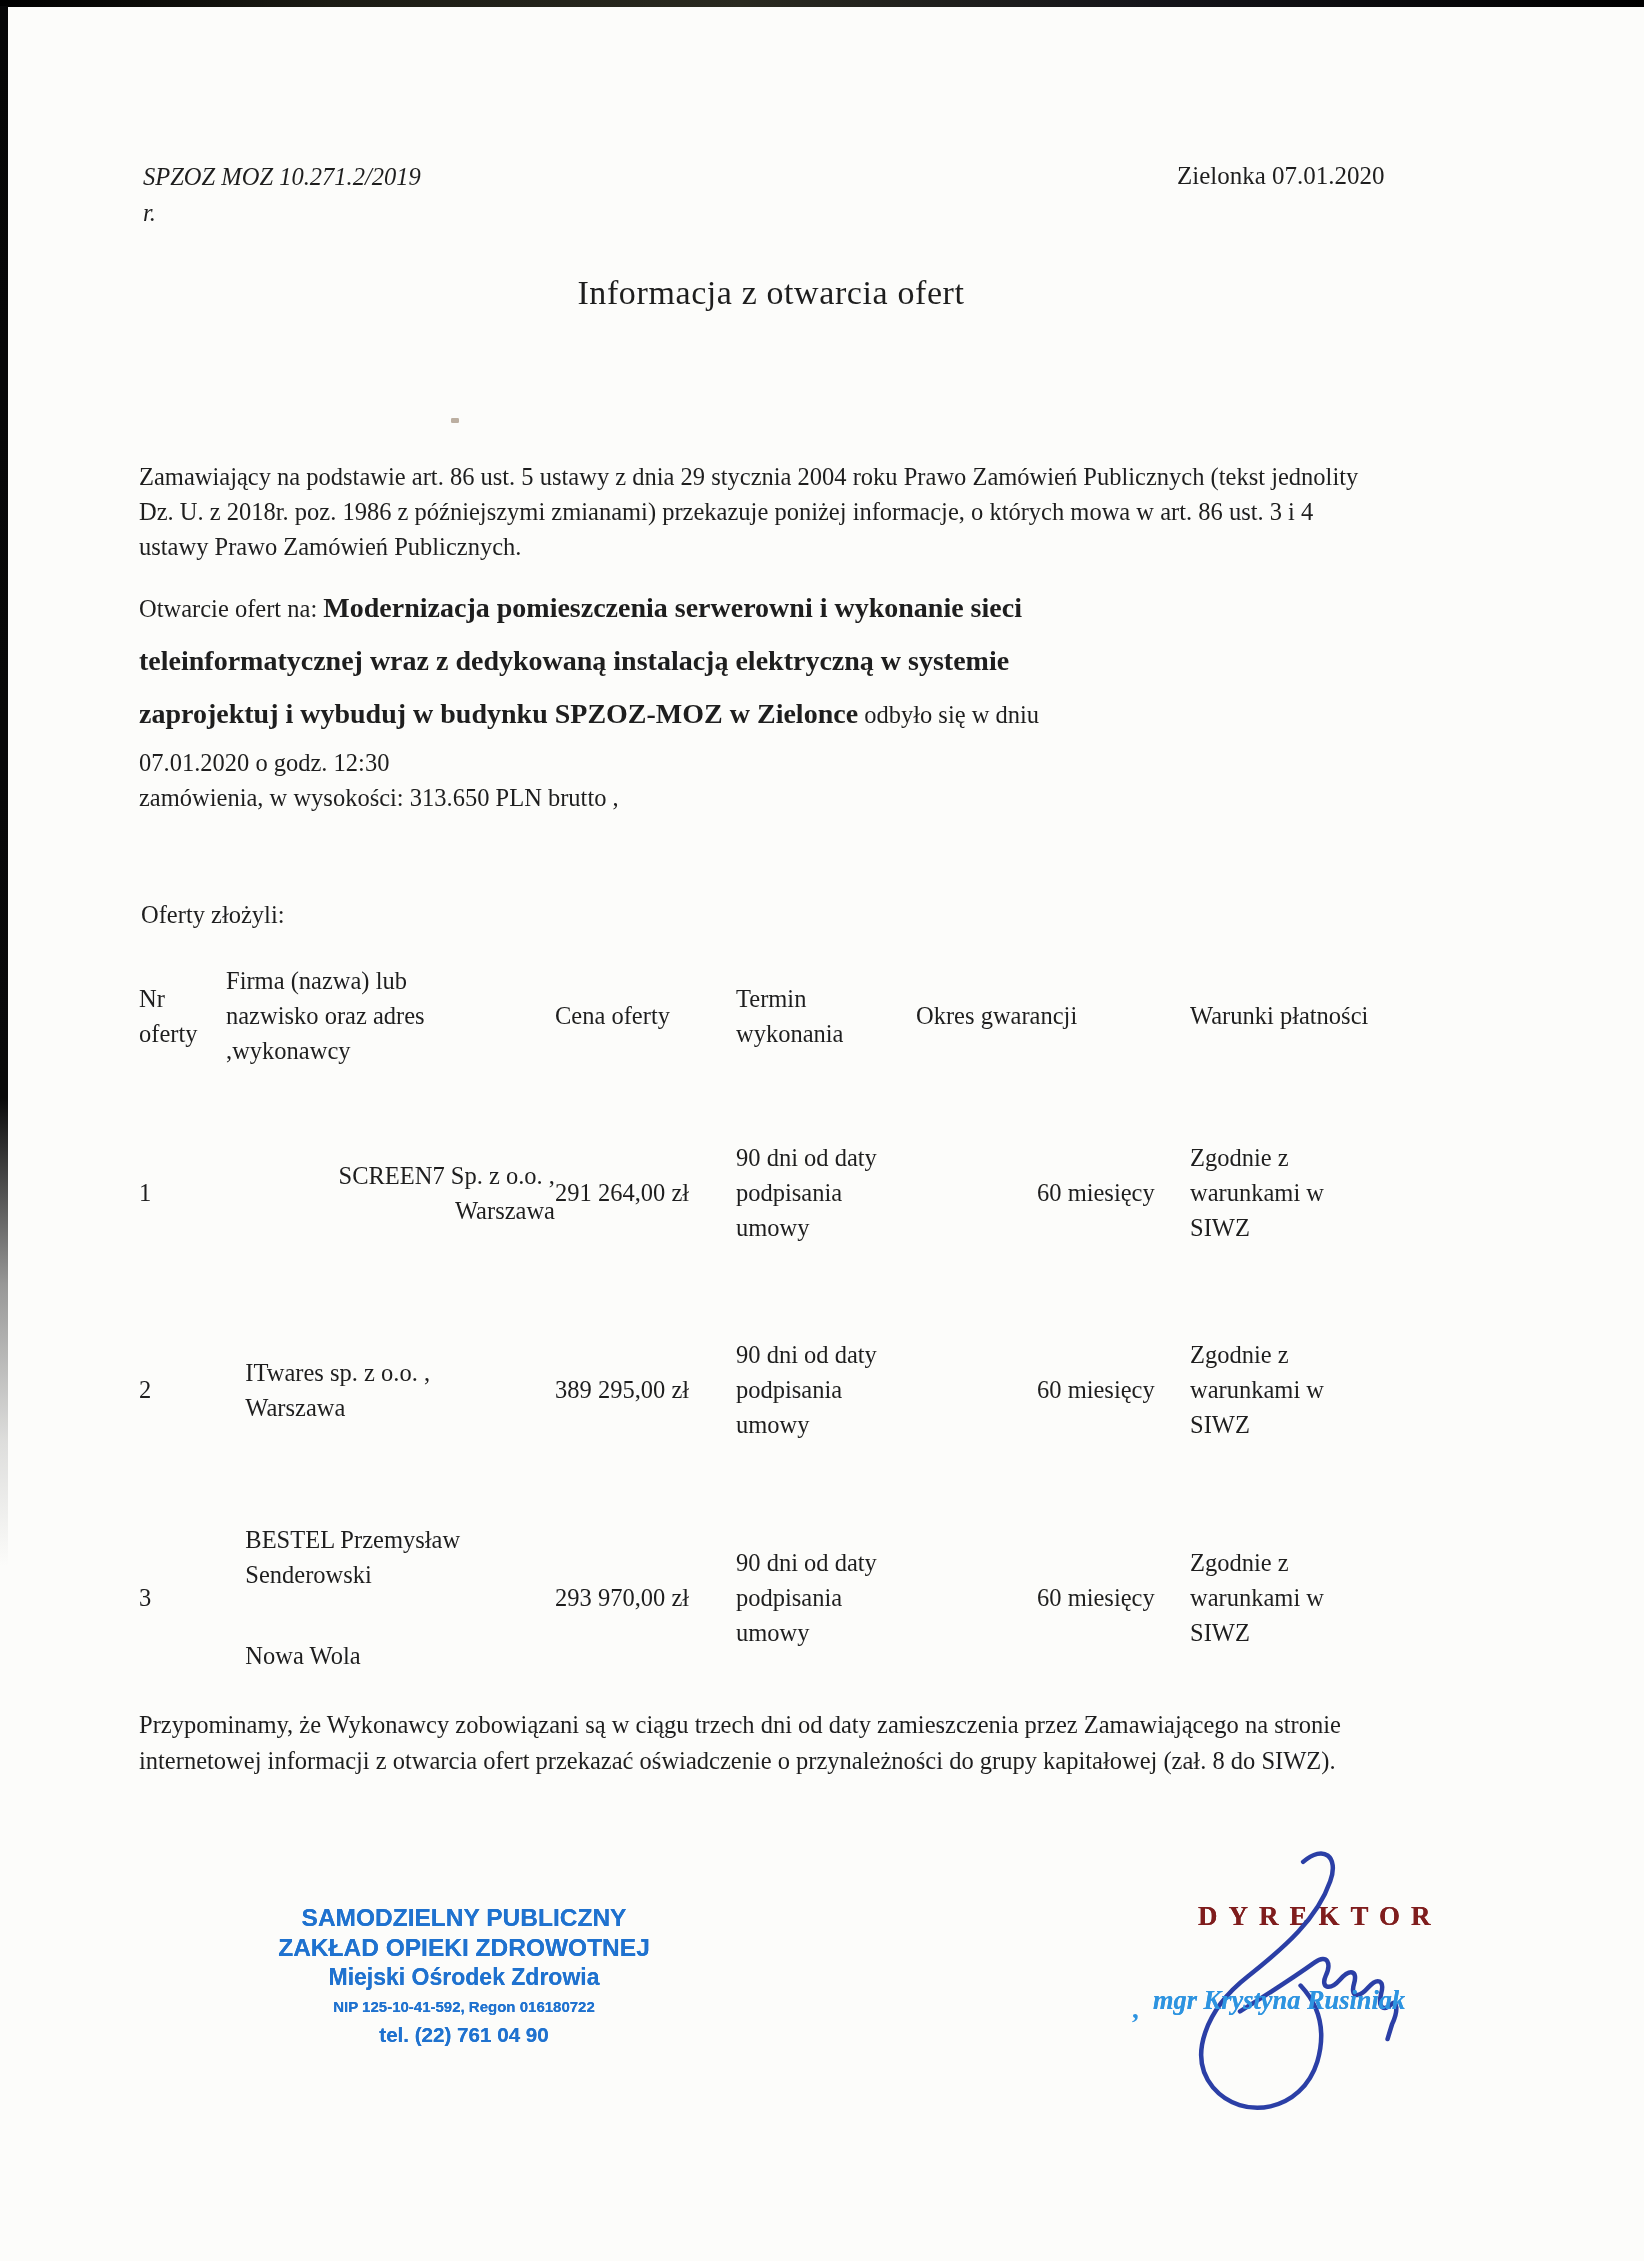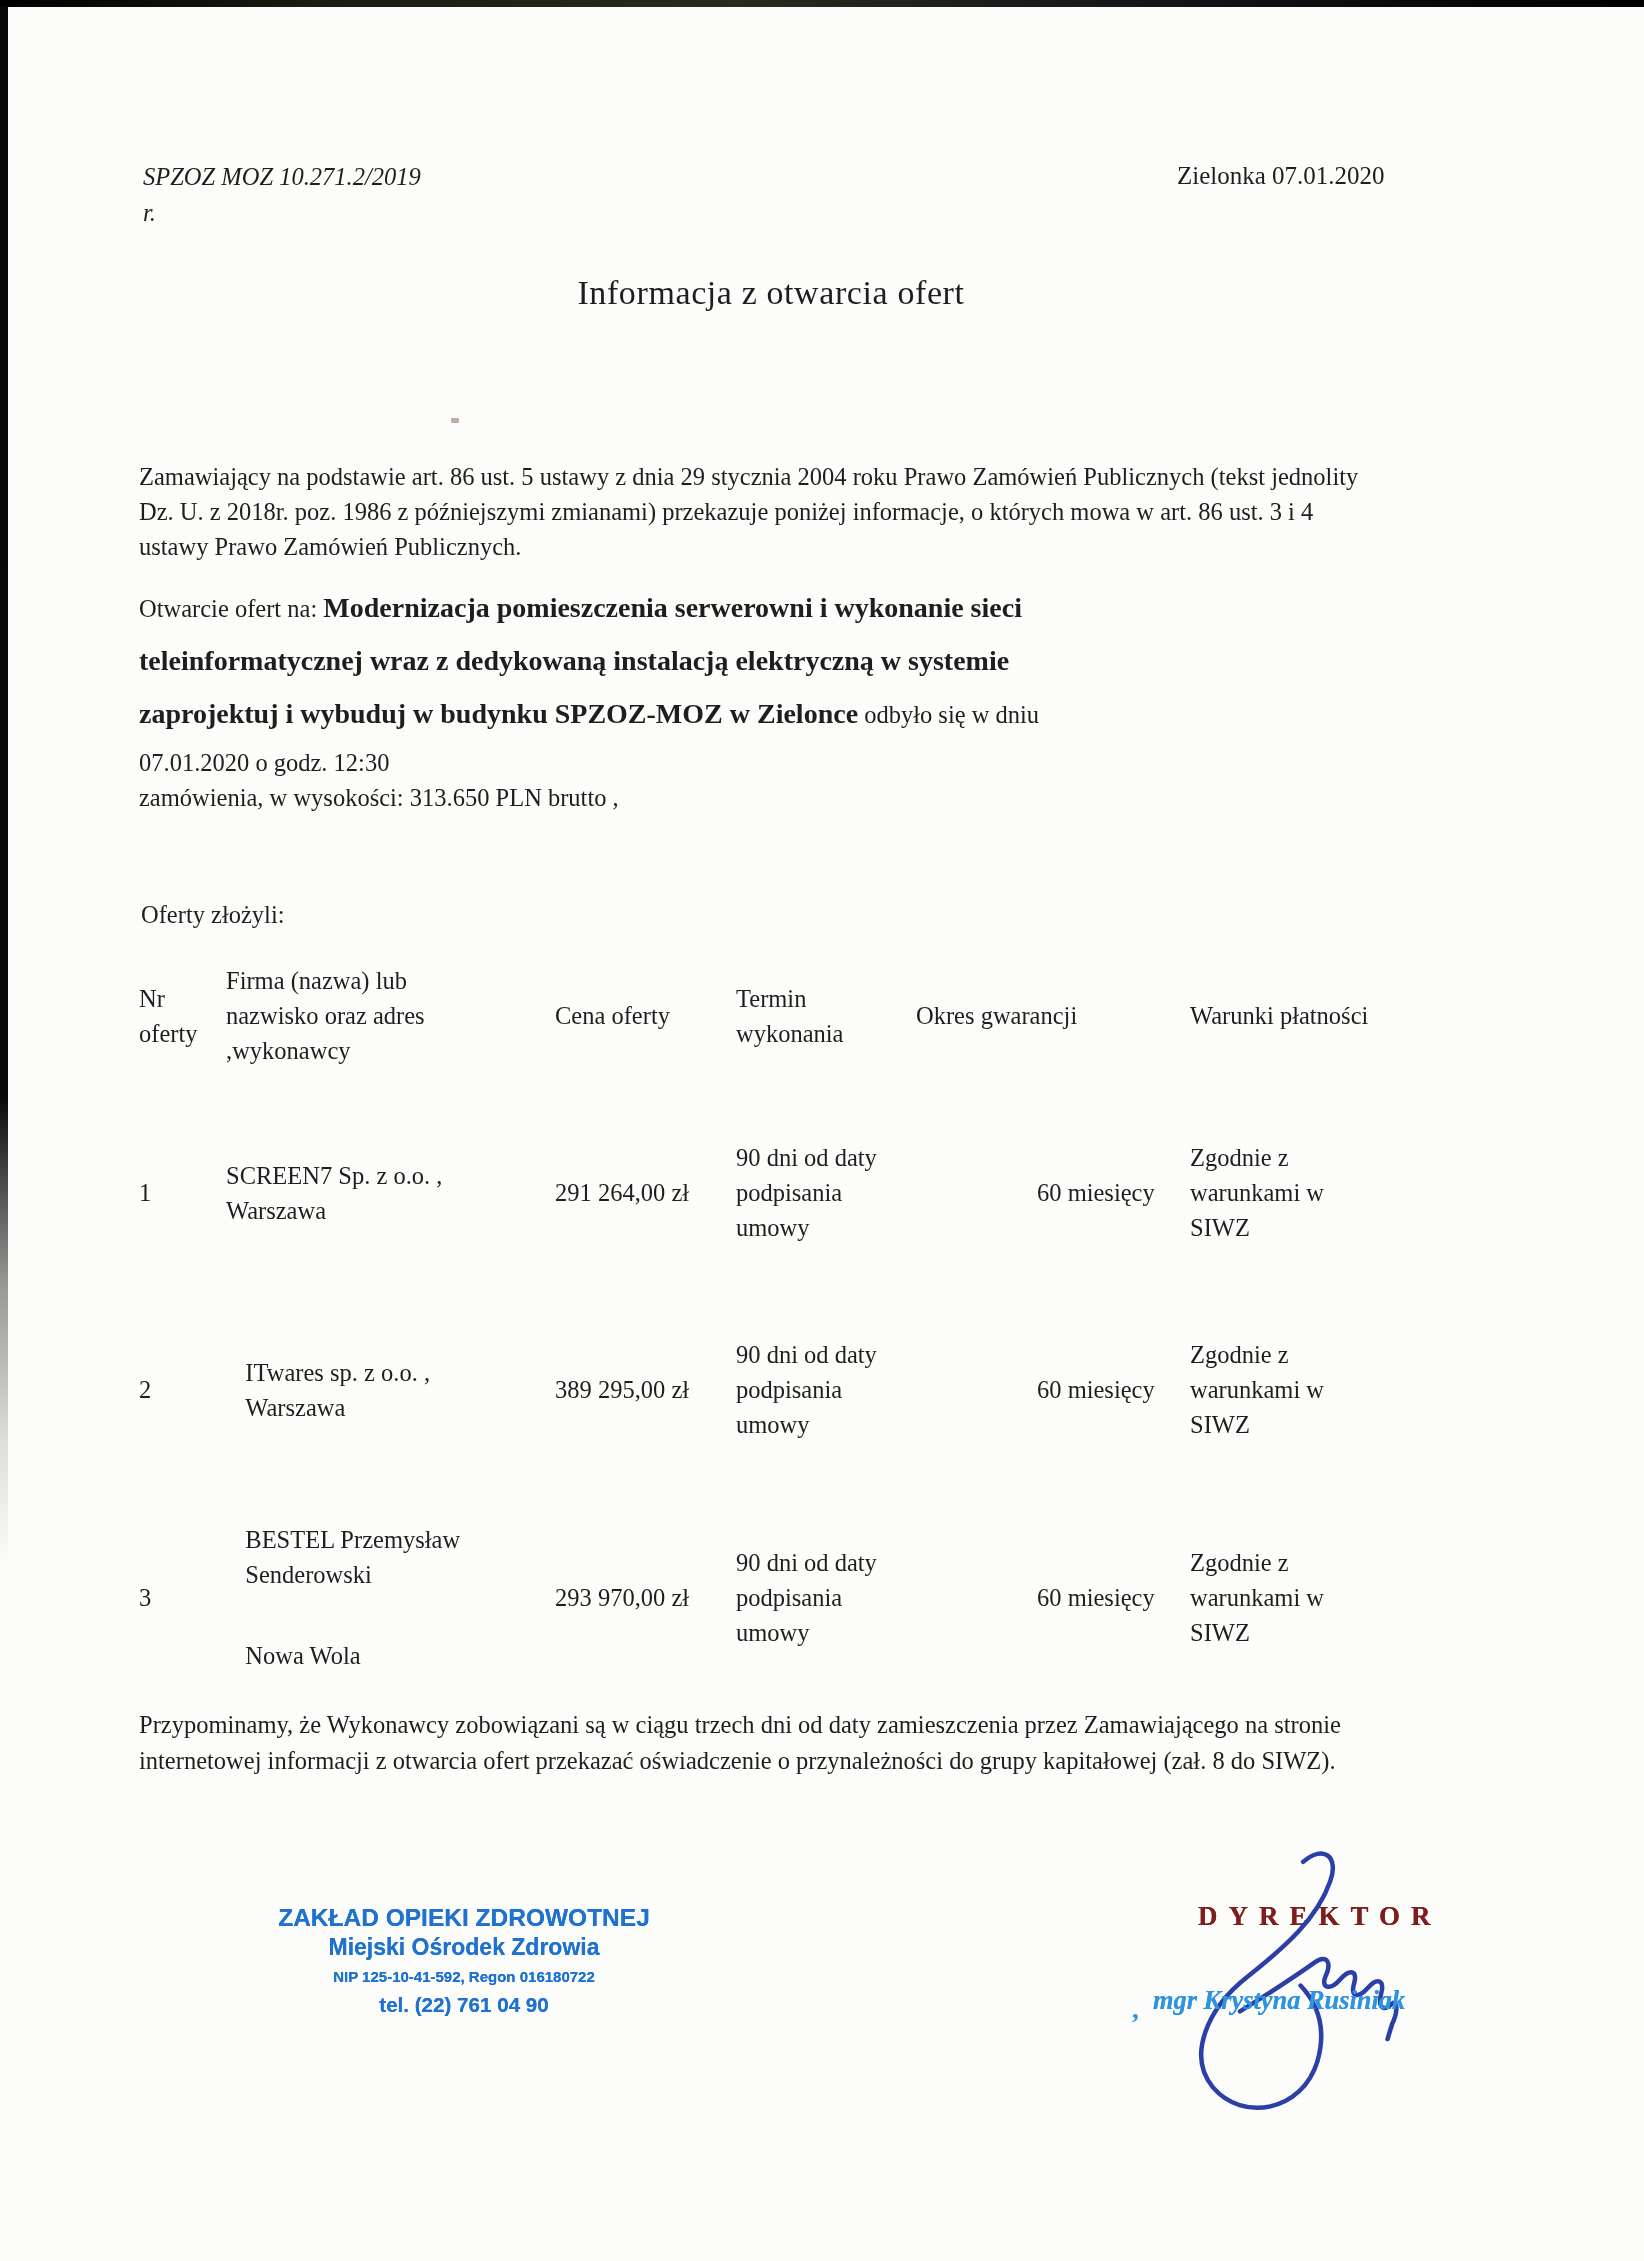--- a/index.html
+++ b/index.html
@@ -31,21 +31,21 @@
   .t-row{position:absolute;left:139px;display:grid;
     grid-template-columns:87px 329px 181px 164px 277px 277px;
     align-items:center;font-size:24.5px;line-height:35px;}
   .t-head{top:943px;min-height:145px;}
   .t-r1{top:1096px;min-height:193px;}
   .t-r2{top:1293px;min-height:193px;}
   .t-r3{top:1486px;min-height:222px;}
   .h-firma{width:222px;}
   .h-termin{width:132px;}
   .nowrap{white-space:nowrap;}
-  .firma-center{text-align:left;}
+  .firma-center{text-align:right;}
   .firma-left{padding-left:19.3px;width:284px;}
   .firma-gap{display:block;margin-top:46px;}
   .cell-termin{width:148px;}
   .pad-gw{padding-left:16px;}
   .val-gw{padding-left:137px;}
   .cell-plat{padding-left:13px;width:164px;}
 
   .reminder{position:absolute;left:139px;top:1707px;width:1248px;font-size:24.5px;line-height:36px;}
 
   .stamp-left{position:absolute;left:206px;top:1903px;width:516px;text-align:center;
@@ -139,20 +139,21 @@
   </div>
   <div class="nowrap">293 970,00 zł</div>
   <div class="cell-termin">90 dni od daty podpisania umowy</div>
   <div class="nowrap val-gw">60 miesięcy</div>
   <div class="cell-plat">Zgodnie z warunkami w SIWZ</div>
 </div>
 
 <div class="reminder">Przypominamy,  że Wykonawcy zobowiązani są w ciągu trzech dni od daty zamieszczenia przez Zamawiającego na stronie internetowej informacji z otwarcia ofert przekazać oświadczenie o przynależności do grupy kapitałowej (zał. 8 do SIWZ).</div>
 
 <div class="stamp-left" id="stamp-left" style="color: rgb(31, 114, 207);">
+  <div class="s1">SAMODZIELNY PUBLICZNY</div>
   <div class="s2">ZAKŁAD OPIEKI ZDROWOTNEJ</div>
   <div class="s3">Miejski Ośrodek Zdrowia</div>
   <div class="s5">NIP 125-10-41-592, Regon 016180722</div>
   <div class="s6">tel. (22) 761 04 90</div>
 </div>
 
 <div class="dyrektor" id="dyrektor" style="color: #7f1d1d;">DYREKTOR</div>
 <svg class="sig-svg" id="sig-svg" width="277" height="277" viewBox="0 0 430 430">
   <path id="sig-path" fill="none" stroke-width="7" stroke-linecap="round" stroke-linejoin="round" d="M 216,20
        C 248,-8 272,12 258,50

